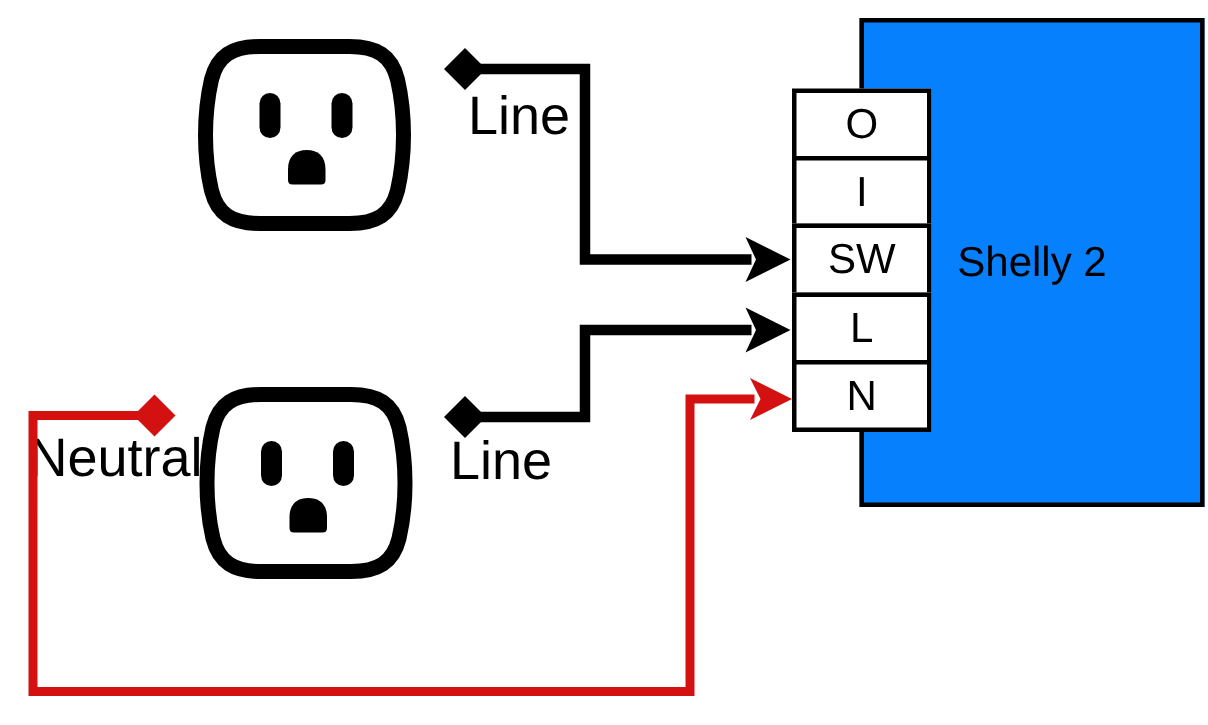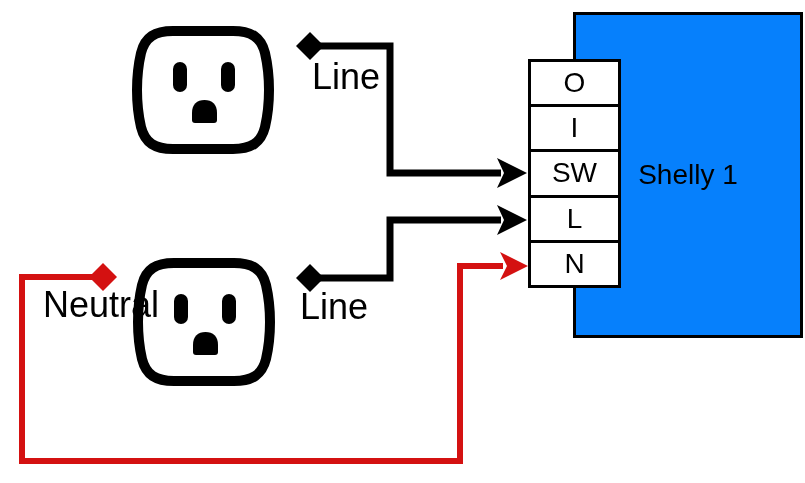--- a/index.html
+++ b/index.html
@@ -38,21 +38,21 @@
     <polyline points="310,278 390,278 390,220 501,220" fill="none" stroke-width="7" stroke="#000000"></polyline>
     <polygon points="296,278 310,264 324,278 310,292" fill="#000000"></polygon>
     <polygon points="497,205 527,220 497,235 504,220" fill="#000000"></polygon>
 
     <polyline points="103,277 22,277 22,461 460,461 460,266 503,266" fill="none" stroke-width="6" stroke="#d41111"></polyline>
     <polygon points="89,277 103,263 117,277 103,291" fill="#d41111"></polygon>
     <polygon points="500,252 528,266 500,280 507,266" fill="#d41111"></polygon>
   </svg>
 
   <div class="device" style="background-color: rgb(6, 128, 252);">
-    <span class="device-label">Shelly 1</span>
+    <span class="device-label">Shelly 2</span>
   </div>
 
   <div class="terminal-block">
     <div class="terminal-cell">
       <span>O</span>
     </div>
     <div class="terminal-cell">
       <span>I</span>
     </div>
     <div class="terminal-cell">
@@ -85,15 +85,15 @@
                C9,53 10,41 13,28 C17,12 27,6 45,6 Z" fill="#ffffff" stroke="#000000" stroke-width="10"></path>
       <rect x="45" y="37" width="14" height="30" rx="7" fill="#000000"></rect>
       <rect x="93" y="37" width="14" height="30" rx="7" fill="#000000"></rect>
       <path d="M64,95 L64,88 C64,79 69,75 76.5,75 C84,75 89,79 89,88 L89,95
                Q89,98 86,98 L67,98 Q64,98 64,95 Z" fill="#000000"></path>
     </svg>
   </div>
 
   <div class="text-label" style="left:312px;top:63px;">Line</div>
   <div class="text-label" style="left:300px;top:293px;">Line</div>
-  <div class="text-label" style="left:43px;top:291px;">Neutral</div>
+  <div class="text-label" style="left:19px;top:291px;">Neutral</div>
 
 </div>
 
 </body></html>

